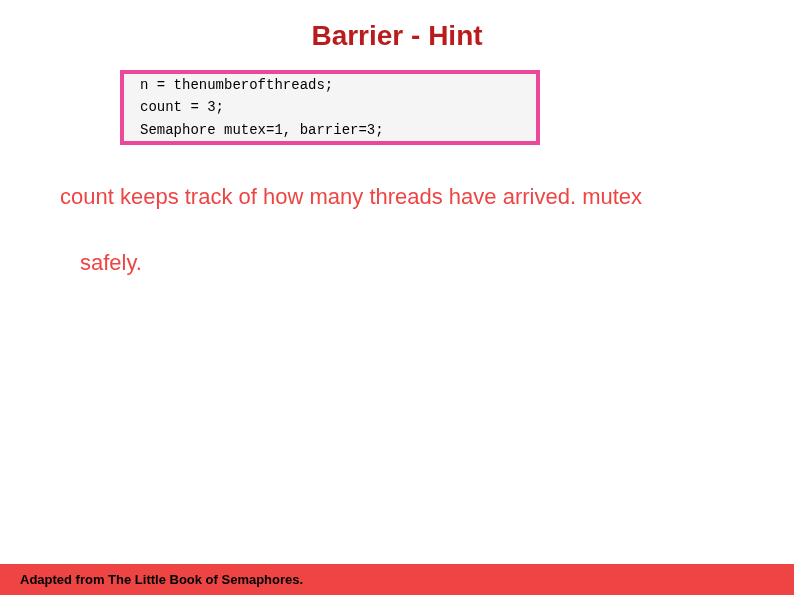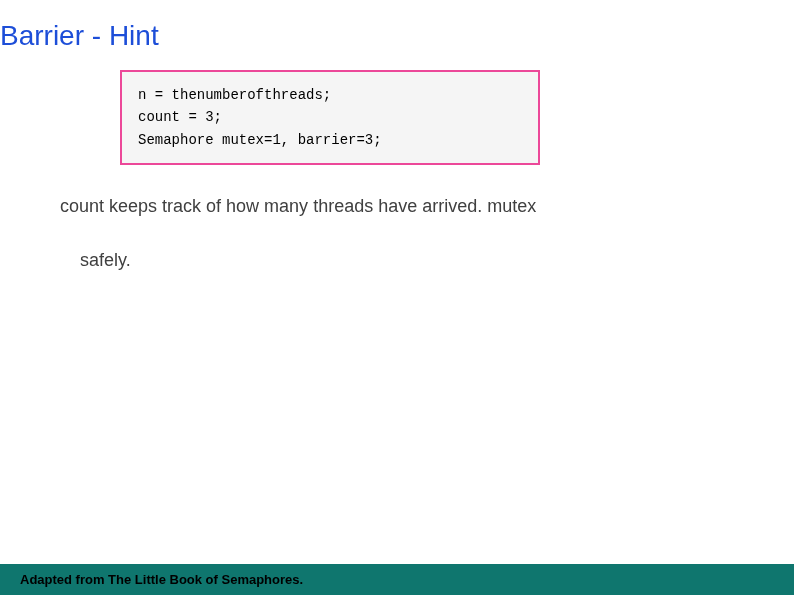--- a/index.html
+++ b/index.html
@@ -18,66 +18,67 @@
     }
 
     .slide-container {
       width: 794px;
       height: 595px;
       position: relative;
       background: #ffffff;
     }
 
     .title {
+      text-align: center;
       font-size: 28px;
-      font-weight: normal;
-      color: #1d4ed8;
+      font-weight: bold;
+      color: #b91c1c;
       padding-top: 20px;
       padding-bottom: 18px;
     }
 
     .code-block {
       margin: 0 auto;
       margin-left: 120px;
       width: 420px;
-      border: 2px solid #ec4899;
+      border: 4px solid #ec4899;
       background: #f5f5f5;
-      padding: 12px 16px;
+      padding: 0 16px;
       font-family: 'Courier New', Courier, monospace;
       font-size: 14px;
       color: #000000;
       line-height: 1.6;
     }
 
     .code-block .code-line {
       display: block;
       white-space: pre;
     }
 
     .body-text {
-      margin: 28px 60px 0 60px;
-      font-size: 18px;
-      color: #404040;
+      margin: 35px 60px 0 60px;
+      font-size: 22px;
+      color: #ef4444;
       line-height: 1.5;
     }
 
     .body-text .paragraph {
       margin-bottom: 18px;
     }
 
     .body-text .indent {
       padding-left: 20px;
     }
 
     .footer {
       position: absolute;
       bottom: 0;
       left: 0;
       width: 794px;
-      background: #0f766e;
+      background: #ef4444;
       padding: 8px 20px;
       font-size: 13px;
       font-weight: bold;
       color: #000000;
     }
   </style>
 </head>
 <body>
 
 <div class="slide-container">

